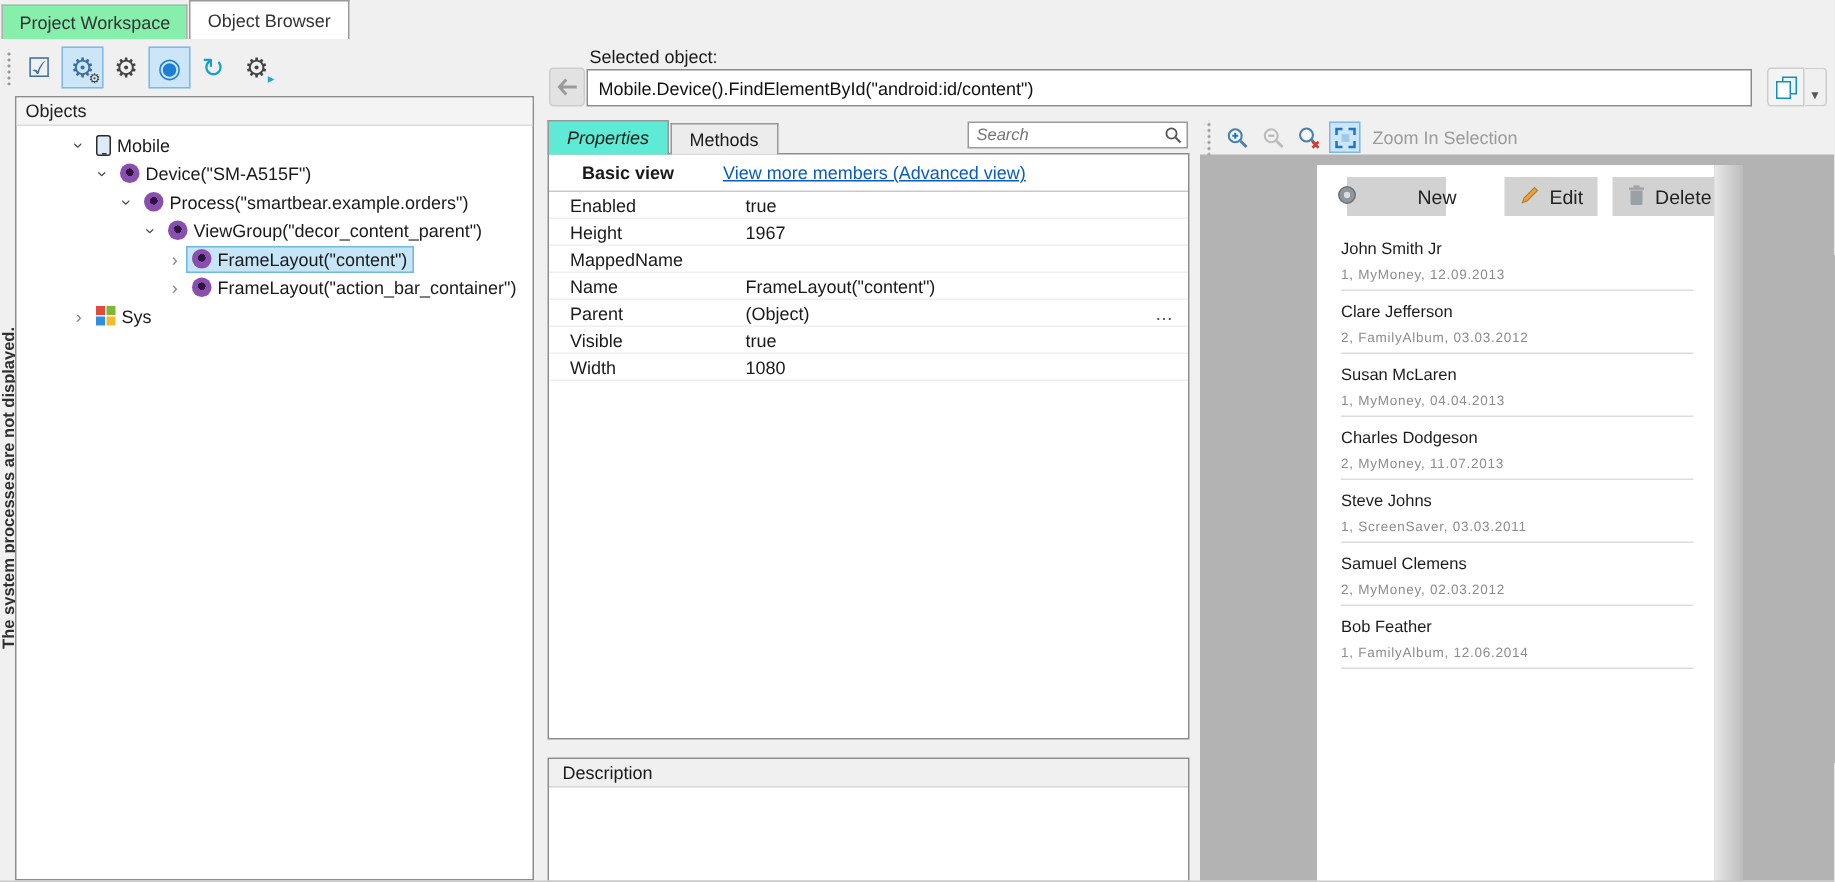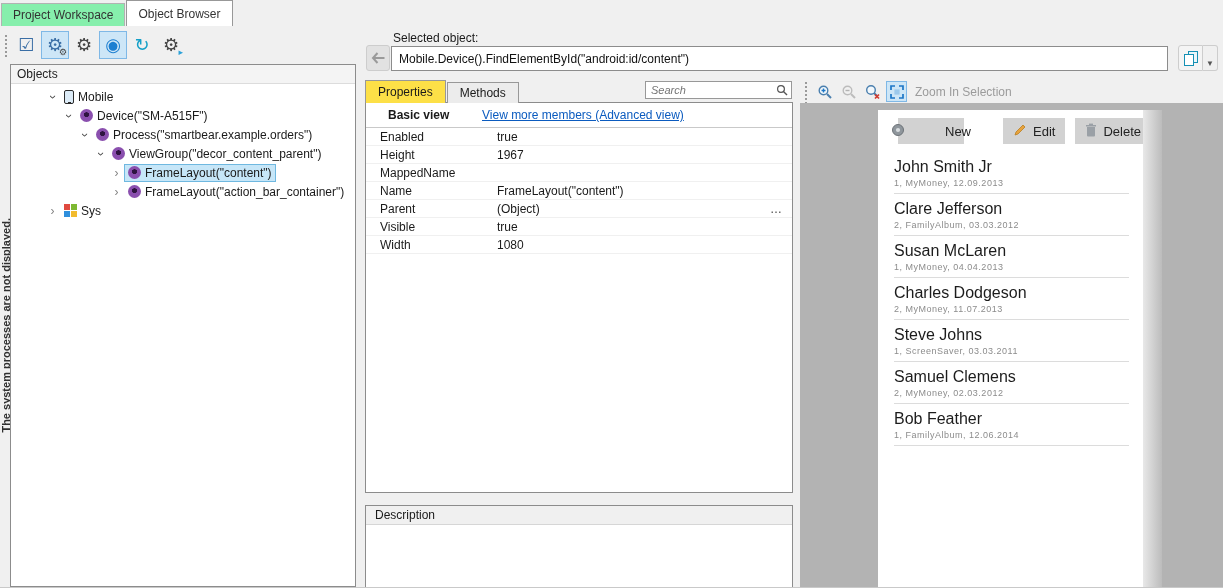--- a/index.html
+++ b/index.html
@@ -46,21 +46,21 @@
   .back-btn { position:absolute; left:6px; top:19px; width:24px; height:26px; background:#e2e2e2; border:1px solid #cdcdcd; border-radius:3px; display:flex; align-items:center; justify-content:center; }
   .sel-label { position:absolute; left:33px; top:5px; color:#1a1a1a; }
   .sel-input { position:absolute; left:31px; top:20px; width:777px; height:25px; border:1px solid #8c8c8c; background:#fff; padding:0 7px; font:12px "Liberation Sans","DejaVu Sans",sans-serif; color:#111; }
   .copy-btn { position:absolute; left:818px; top:19px; width:25px; height:26px; background:#f4f4f4; border:1px solid #cdcdcd; border-radius:3px 0 0 3px; display:flex; align-items:center; justify-content:center; }
   .copy-drop { position:absolute; left:843px; top:19px; width:15px; height:26px; border:1px solid #cdcdcd; border-left:none; border-radius:0 3px 3px 0; display:flex; align-items:flex-end; justify-content:center; font-size:8px; color:#555; padding-bottom:2px; }
 
   
   .props { position:absolute; left:365px; top:80px; width:428px; height:508px; }
   .ptabs { position:absolute; left:0; top:0; height:23px; display:flex; align-items:flex-end; z-index:3; }
   .ptab { height:21px; padding:0 12px; display:flex; align-items:center; background:#ececec; border:1px solid #989898; border-bottom:none; margin-right:1px; }
-  .ptab.active { background:#fde047; height:23px; }
+  .ptab.active { background:#5eead4; height:23px;font-style:italic; }
   .search { position:absolute; left:280px; top:1px; width:147px; height:18px; border:1px solid #989898; background:#fff; display:flex; align-items:center; padding-right:3px; }
   .search input { border:none; outline:none; flex:1; min-width:0; font:italic 11px "Liberation Sans","DejaVu Sans",sans-serif; padding:0 5px; color:#333; }
   .main-box { position:absolute; left:0; top:22px; width:428px; height:391px; background:#fff; border:1px solid #8c8c8c; }
   .view-header { display:flex; align-items:center; height:25px; border-bottom:1px solid #c9c9c9; }
   .view-header .bv { font-weight:bold; margin-left:22px; width:80px; }
   .view-header a { color:#0b5bbf; text-decoration:underline; margin-left:14px; }
   .prow { display:flex; align-items:center; height:18px; border-bottom:1px solid #f0f0f0; }
   .prow .pname { width:131px; padding-left:14px; color:#1a1a1a; }
   .prow .pval { flex:1; color:#1a1a1a; }
   .prow .dots { margin-right:10px; color:#444; line-height:8px; }
@@ -74,21 +74,21 @@
   .zbtn.pressed { background:#cde6f7; border-color:#7fb8e6; }
   .zoom-label { color:#9b9b9b; margin-left:5px; }
   .screen-area { position:absolute; left:0; top:23px; width:423px; height:485px; background:#b3b3b3; overflow:hidden; }
   .device-screen { position:absolute; left:78px; top:7px; width:265px; height:478px; background:#fff; }
   .screen-strip { position:absolute; left:343px; top:7px; width:19px; height:478px; background:linear-gradient(to right,#e8e8e8,#bcbcbc); }
   .btn-row { display:flex; gap:10px; padding:8px 0 0 20px; }
   .scr-btn { height:26px; background:#d2d2d2; display:flex; align-items:center; justify-content:center; gap:6px; font-size:13px; color:#222; padding:0 10px; }
   .scr-btn:nth-child(1){ width:66px;gap:40px; } .scr-btn:nth-child(2){ width:64px;margin-left:29px; } .scr-btn:nth-child(3){ width:80px; }
   .contact-list { margin:8px 14px 0 16px; }
   .contact { padding:6px 0 4px 0; border-bottom:1px solid #dcdcdc; }
-  .contact .cname { font-size:16px; color:#1c1c1c; line-height:17px; }
+  .contact .cname { font-size:11px; color:#1c1c1c; line-height:17px; }
   .contact .cdetail { font-size:9px; color:#8c8c8c; letter-spacing:.5px; line-height:12px; margin-top:2px; }
 </style>
 </head>
 <body>
 
 <div id="root">
 
   <div class="tabbar">
     <div class="tab">Project Workspace</div>
     <div class="tab active">Object Browser</div>

